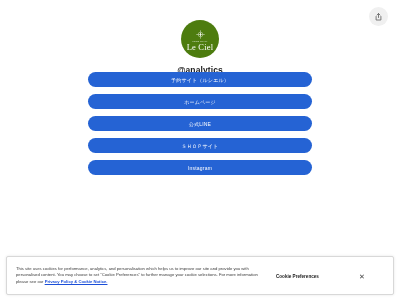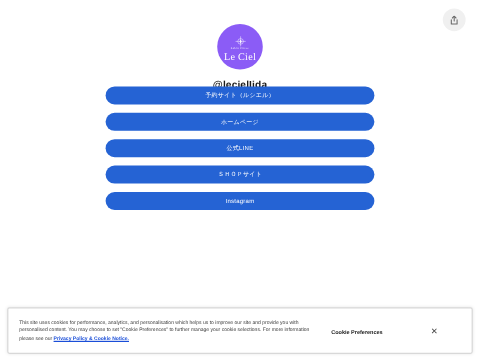--- a/index.html
+++ b/index.html
@@ -49,21 +49,21 @@
     width: 400px;
     display: flex;
     flex-direction: column;
     align-items: center;
   }
 
   #avatar {
     width: 38px;
     height: 38px;
     border-radius: 50%;
-    background: #8b5cf6;
+    background: #4d7c0f;
     display: flex;
     flex-direction: column;
     align-items: center;
     justify-content: center;
     overflow: hidden;
     position: relative;
   }
 
   #avatar-compass {
     width: 9px;
@@ -207,21 +207,21 @@
   <div id="profile">
     <div id="avatar">
       <svg id="avatar-compass" viewBox="0 0 24 24" fill="none" xmlns="http://www.w3.org/2000/svg">
         <circle cx="12" cy="12" r="6.2" stroke="#ffffff" stroke-width="1.1" fill="none"></circle>
         <path d="M12 1.5 L12 22.5 M1.5 12 L22.5 12" stroke="#ffffff" stroke-width="1.1" stroke-linecap="round"></path>
         <path d="M12 7.6 L14.4 12 L12 16.4 L9.6 12 Z" fill="#ffffff"></path>
       </svg>
       <div id="avatar-sub">Salon Privee</div>
       <div id="avatar-name">Le Ciel</div>
     </div>
-    <div id="handle">@lecielIida</div>
+    <div id="handle">@analytics</div>
   </div>
 
   <div id="links">
     <a class="link-btn">予約サイト（ルシエル）</a>
     <a class="link-btn">ホームページ</a>
     <a class="link-btn">公式LINE</a>
     <a class="link-btn">ＳＨＯＰサイト</a>
     <a class="link-btn">Instagram</a>
   </div>
 

